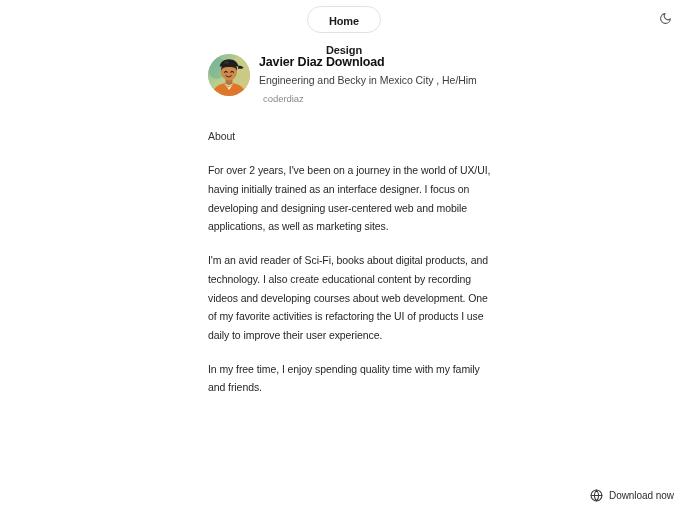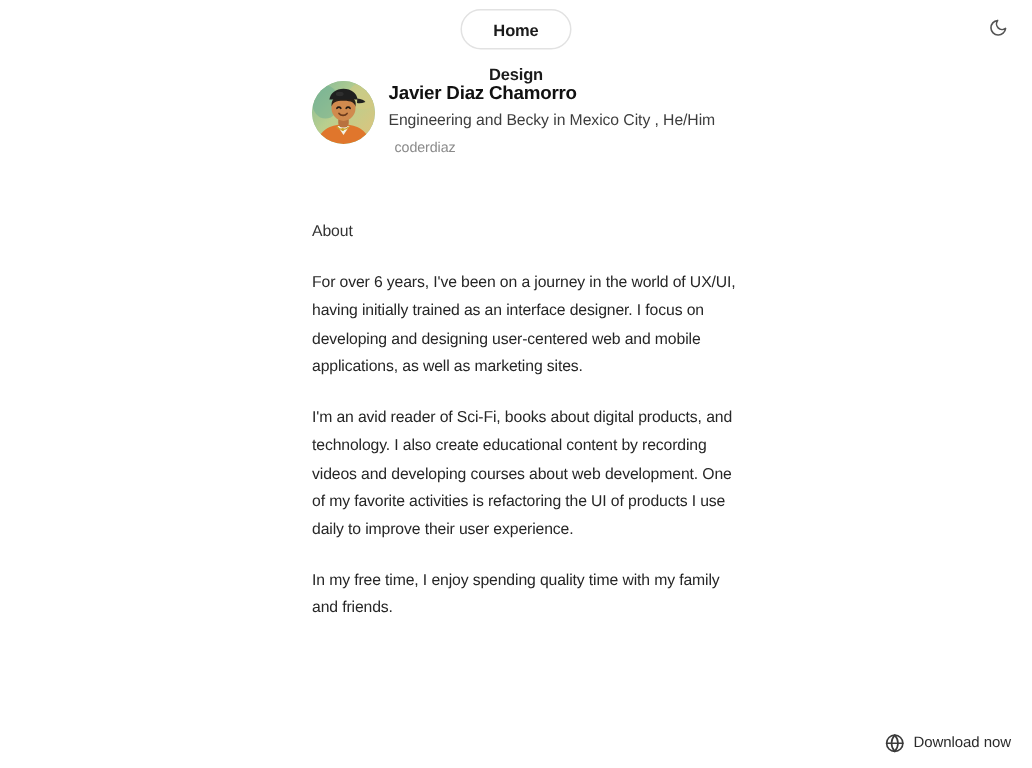--- a/index.html
+++ b/index.html
@@ -122,21 +122,21 @@
   }
 
   
   .section-heading {
     font-size: 10.5px;
     color: #333333;
     font-weight: normal;
     letter-spacing: -0.05px;
   }
 
-  .about-section { margin-top: 42px; }
+  .about-section { margin-top: 24px; }
 
   .about-body { margin-top: 19px; }
 
   .about-body p {
     font-size: 10.5px;
     line-height: 1.78;
     color: #262626;
     letter-spacing: -0.08px;
     margin-bottom: 15px;
   }
@@ -217,32 +217,32 @@
           <path d="M22.8 18.2c.7-1 1.9-1 2.6 0" stroke="#241a12" stroke-width="1.1" fill="none" stroke-linecap="round"></path>
 
           <path d="M18 21.6c1.4 1.7 4 1.7 5.4 0" stroke="#6b3a1c" stroke-width="1.1" fill="none" stroke-linecap="round"></path>
 
           <path d="M16.5 30.5c1.6 2.4 6.4 2.4 8 0" stroke="#c9a227" stroke-width="0.9" fill="none"></path>
           <circle cx="20.5" cy="32.4" r="1" fill="#c9a227"></circle>
         </g>
       </svg>
     </div>
     <div class="profile-text">
-      <div class="profile-name">Javier Diaz Chamorro</div>
+      <div class="profile-name">Javier Diaz Download</div>
       <div class="profile-tagline">Engineering and Becky in Mexico City , He/Him</div>
       <a class="profile-handle">
         <span>coderdiaz</span>
       </a>
     </div>
   </header>
 
   <section class="about-section">
     <h2 class="section-heading">About</h2>
     <div class="about-body">
-      <p>For over 6 years, I've been on a journey in the world of UX/UI, having initially trained as an interface designer. I focus on developing and designing user-centered web and mobile applications, as well as marketing sites.</p>
+      <p>For over 2 years, I've been on a journey in the world of UX/UI, having initially trained as an interface designer. I focus on developing and designing user-centered web and mobile applications, as well as marketing sites.</p>
       <p>I'm an avid reader of Sci-Fi, books about digital products, and technology. I also create educational content by recording videos and developing courses about web development. One of my favorite activities is refactoring the UI of products I use daily to improve their user experience.</p>
       <p>In my free time, I enjoy spending quality time with my family and friends.</p>
 
     </div>
   </section>
 
 </main>
 
 <div class="download-bar">
   <svg class="globe-icon" viewBox="0 0 24 24" fill="none" stroke="currentColor" stroke-width="2" stroke-linecap="round" stroke-linejoin="round">

